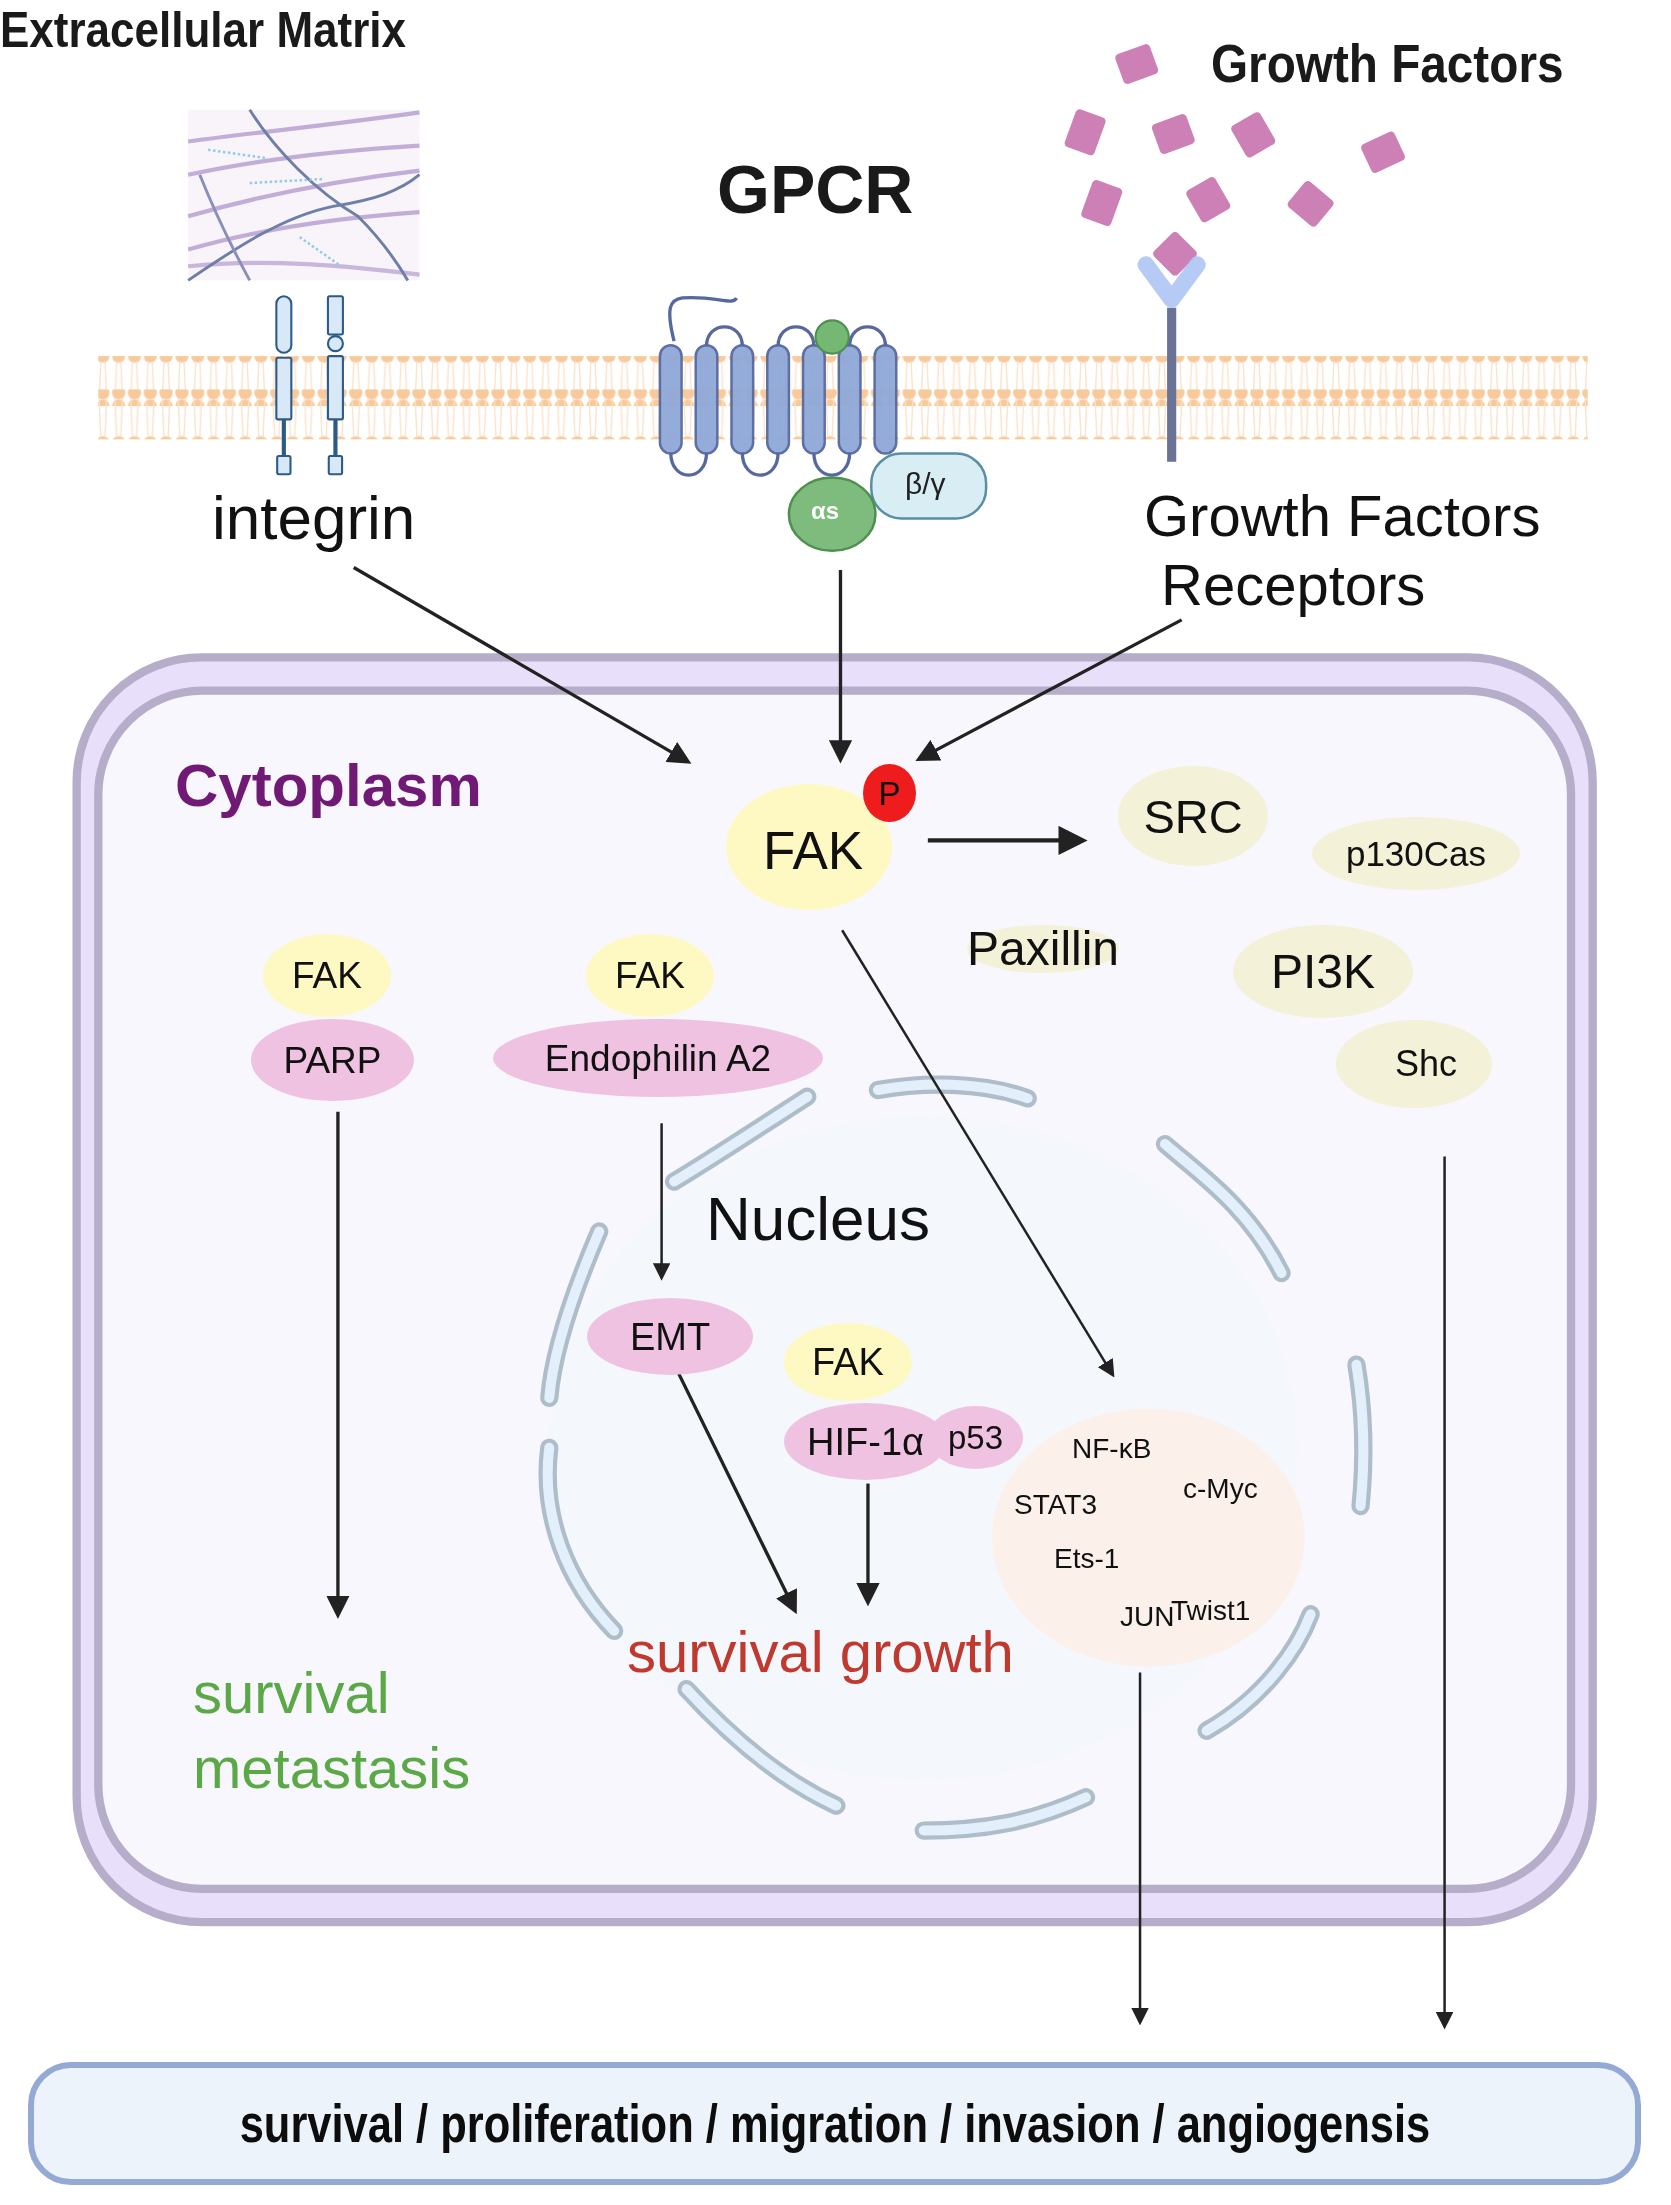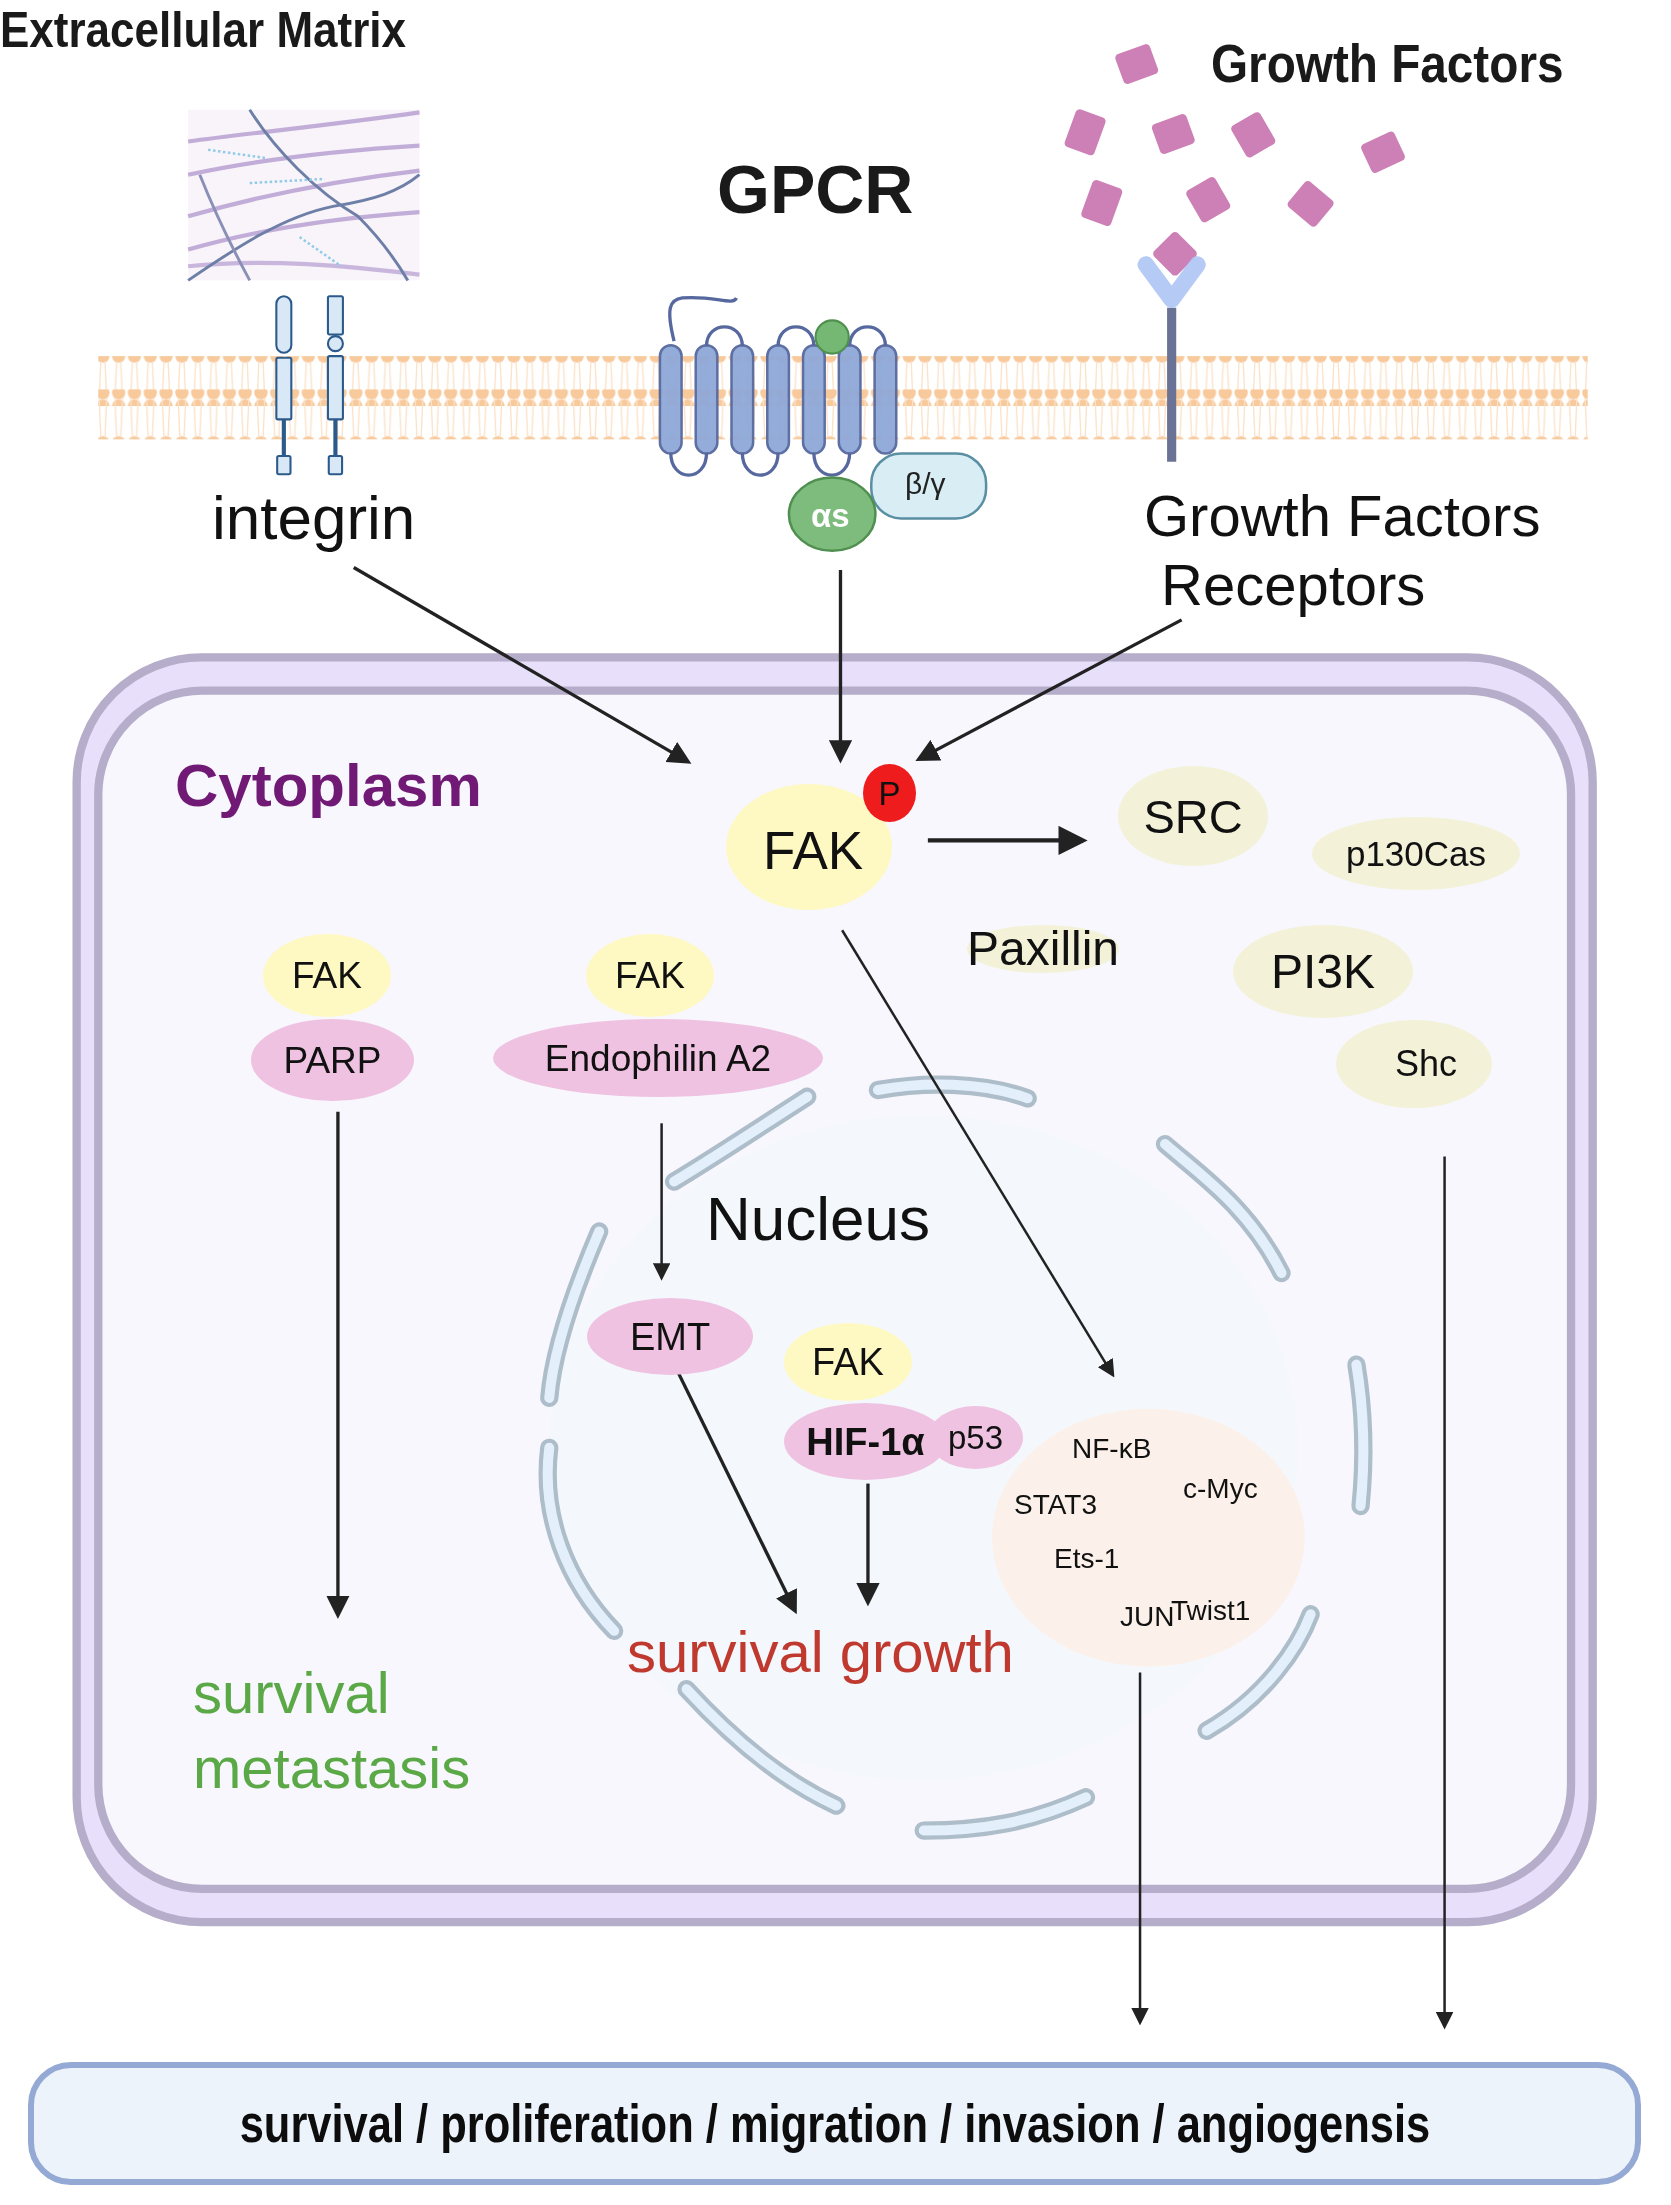--- a/index.html
+++ b/index.html
@@ -152,21 +152,21 @@
     <line x1="1370" y1="2010" x2="1370" y2="2430" marker-end="url(#arrowHead)" stroke-width="3"></line>
     <line x1="1736" y1="1390" x2="1736" y2="2435" marker-end="url(#arrowHead)" stroke-width="3"></line>
   </g>
 </svg>
 
 <div class="lbl title-bold" style="left:0px; top:5px; font-size:50px; transform:scaleX(0.88); transform-origin:left;">Extracellular Matrix</div>
 <div class="lbl title-bold" style="left:717px; top:155px; font-size:68px;">GPCR</div>
 <div class="lbl title-bold" style="left:1211px; top:37px; font-size:53px; transform:scaleX(0.9); transform-origin:left;">Growth Factors</div>
 
 <div class="lbl" style="left:212px; top:487px; font-size:62px;">integrin</div>
-<div class="lbl" style="left:811px; top:499px; font-size:33px; font-weight:bold; color:#fff;text-align:center;">αs</div>
+<div class="lbl" style="left:811px; top:499px; font-size:24px; font-weight:bold; color:#fff;text-align:center;">αs</div>
 <div class="lbl" style="left:905px; top:469px; font-size:30px; color:#222;">β/γ</div>
 <div class="lbl" style="left:1144px; top:487px; font-size:58px;">Growth Factors</div>
 <div class="lbl" style="left:1161px; top:556px; font-size:58px;">Receptors</div>
 
 <div class="lbl" style="left:175px; top:756px; font-size:60px; font-weight:bold; color:#701a75;">Cytoplasm</div>
 
 <div class="node green" style="left:726px; top:784px; width:166px; height:126px;">
   <span style="font-size:53px; margin-left:8.3px; margin-top:6.7px;">FAK</span>
 </div>
 <div class="node" style="left:863px; top:764px; width:53px; height:58px; background:#ee1c1c;">
@@ -207,21 +207,21 @@
 
 <div class="node pink" style="left:587px; top:1298px; width:166px; height:77px;">
     <span style="font-size:38px;">EMT</span>
   </div>
 <div class="node green" style="left:784px; top:1323px; width:128px; height:78px;">
     <span style="font-size:38px;">FAK</span>
   </div>
 <div class="node pink" style="left:928px; top:1406px; width:95px; height:63px;">
     <span style="font-size:33px;">p53</span>
   </div>
-<div class="node pink" style="left:784px; top:1403px; width:163px; height:77px;font-weight:bold;">
+<div class="node pink" style="left:784px; top:1403px; width:163px; height:77px;">
     <span style="font-size:38px;">HIF-1α</span>
   </div>
 
 <div class="lbl" style="left:1072px; top:1435px; font-size:28px;text-align:center;">NF-κB</div>
 <div class="lbl" style="left:1014px; top:1491px; font-size:28px;">STAT3</div>
 <div class="lbl" style="left:1183px; top:1475px; font-size:28px;">c-Myc</div>
 <div class="lbl" style="left:1054px; top:1545px; font-size:28px;">Ets-1</div>
 <div class="lbl" style="left:1171px; top:1597px; font-size:28px;">Twist1</div>
 <div class="lbl" style="left:1120px; top:1603px; font-size:28px;">JUN</div>
 

